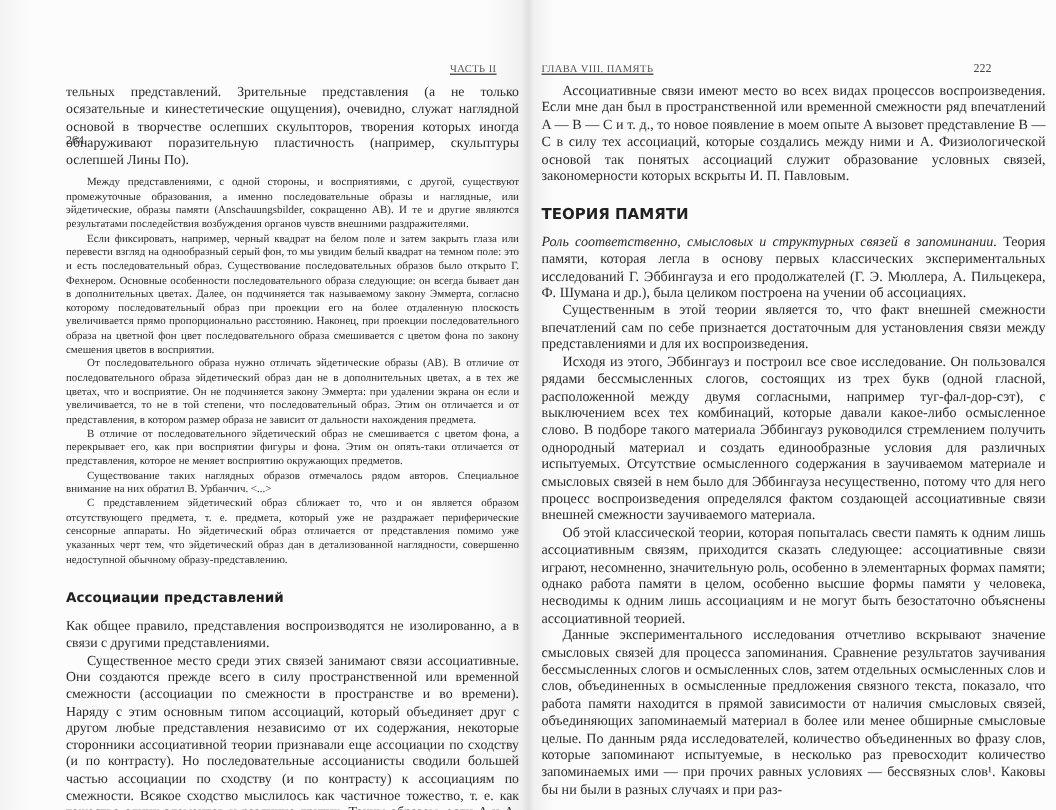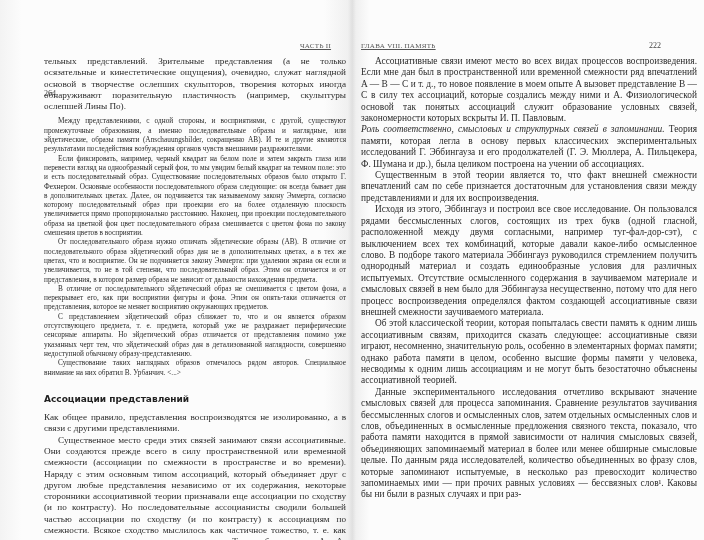--- a/index.html
+++ b/index.html
@@ -31,35 +31,36 @@
     <div class="run-head" style="left:300px;">ЧАСТЬ II</div>
 
     <div class="body-left">
       <p>тельных представлений. Зрительные представления (а не только осязательные и кинестетические ощущения), очевидно, служат наглядной основой в творчестве ослепших скульпторов, творения которых иногда обнаруживают поразительную пластичность (например, скульптуры ослепшей Лины По).</p>
       <div class="gap"></div>
       <div class="small">
         <p class="ind">Между представлениями, с одной стороны, и восприятиями, с другой, существуют промежуточные образования, а именно последовательные образы и наглядные, или эйдетические, образы памяти (Anschauungsbilder, сокращенно АВ). И те и другие являются результатами последействия возбуждения органов чувств внешними раздражителями.</p>
         <p class="ind">Если фиксировать, например, черный квадрат на белом поле и затем закрыть глаза или перевести взгляд на однообразный серый фон, то мы увидим белый квадрат на темном поле: это и есть последовательный образ. Существование последовательных образов было открыто Г. Фехнером. Основные особенности последовательного образа следующие: он всегда бывает дан в дополнительных цветах. Далее, он подчиняется так называемому закону Эммерта, согласно которому последовательный образ при проекции его на более отдаленную плоскость увеличивается прямо пропорционально расстоянию. Наконец, при проекции последовательного образа на цветной фон цвет последовательного образа смешивается с цветом фона по закону смешения цветов в восприятии.</p>
         <p class="ind">От последовательного образа нужно отличать эйдетические образы (АВ). В отличие от последовательного образа эйдетический образ дан не в дополнительных цветах, а в тех же цветах, что и восприятие. Он не подчиняется закону Эммерта: при удалении экрана он если и увеличивается, то не в той степени, что последовательный образ. Этим он отличается и от представления, в котором размер образа не зависит от дальности нахождения предмета.</p>
         <p class="ind">В отличие от последовательного эйдетический образ не смешивается с цветом фона, а перекрывает его, как при восприятии фигуры и фона. Этим он опять-таки отличается от представления, которое не меняет восприятию окружающих предметов.</p>
+        <p class="ind">Существование таких наглядных образов отмечалось рядом авторов. Специальное внимание на них обратил В. Урбанчич. &lt;...&gt;</p>
         <p class="ind">С представлением эйдетический образ сближает то, что и он является образом отсутствующего предмета, т. е. предмета, который уже не раздражает периферические сенсорные аппараты. Но эйдетический образ отличается от представления помимо уже указанных черт тем, что эйдетический образ дан в детализованной наглядности, совершенно недоступной обычному образу-представлению.</p>
-        <p class="ind">Существование таких наглядных образов отмечалось рядом авторов. Специальное внимание на них обратил В. Урбанчич. &lt;...&gt;</p>
       </div>
       <div class="sec-left">Ассоциации представлений</div>
       <p>Как общее правило, представления воспроизводятся не изолированно, а в связи с другими представлениями.</p>
       <p class="ind">Существенное место среди этих связей занимают связи ассоциативные. Они создаются прежде всего в силу пространственной или временной смежности (ассоциации по смежности в пространстве и во времени). Наряду с этим основным типом ассоциаций, который объединяет друг с другом любые представления независимо от их содержания, некоторые сторонники ассоциативной теории признавали еще ассоциации по сходству (и по контрасту). Но последовательные ассоцианисты сводили большей частью ассоциации по сходству (и по контрасту) к ассоциациям по смежности. Всякое сходство мыслилось как частичное тожество, т. е. как тожество одних элементов и различие других. Таким образом, если A и A₁ — два сходных представления, то они могут быть соответственно представлены в виде A = a — b — c — d и A₁ = a — b — k. Поэтому, если A в силу ассоциации по сходству вызывает A₁, то в сущности здесь имеет место лишь ассоциация по смежности: a — b по смежности вызывает k.</p>
     </div>
   </div>
 
   <div class="page page-right">
     <div class="run-head" style="left:9px;">ГЛАВА VIII. ПАМЯТЬ</div>
     <div class="folio" style="left:297px;">222</div>
 
     <div class="body-right">
       <p class="ind">Ассоциативные связи имеют место во всех видах процессов воспроизведения. Если мне дан был в пространственной или временной смежности ряд впечатлений A — B — C и т. д., то новое появление в моем опыте A вызовет представление B — C в силу тех ассоциаций, которые создались между ними и A. Физиологической основой так понятых ассоциаций служит образование условных связей, закономерности которых вскрыты И. П. Павловым.</p>
+      <div class="sec-right">ТЕОРИЯ ПАМЯТИ</div>
       <p><span class="ital">Роль соответственно, смысловых и структурных связей в запоминании.</span> <span>Теория памяти, которая легла в основу первых классических экспериментальных исследований Г. Эббингауза и его продолжателей (Г. Э. Мюллера, А. Пильцекера, Ф. Шумана и др.), была целиком построена на учении об ассоциациях.</span></p>
       <p class="ind">Существенным в этой теории является то, что факт внешней смежности впечатлений сам по себе признается достаточным для установления связи между представлениями и для их воспроизведения.</p>
       <p class="ind">Исходя из этого, Эббингауз и построил все свое исследование. Он пользовался рядами бессмысленных слогов, состоящих из трех букв (одной гласной, расположенной между двумя согласными, например туг-фал-дор-сэт), с выключением всех тех комбинаций, которые давали какое-либо осмысленное слово. В подборе такого материала Эббингауз руководился стремлением получить однородный материал и создать единообразные условия для различных испытуемых. Отсутствие осмысленного содержания в заучиваемом материале и смысловых связей в нем было для Эббингауза несущественно, потому что для него процесс воспроизведения определялся фактом создающей ассоциативные связи внешней смежности заучиваемого материала.</p>
       <p class="ind">Об этой классической теории, которая попыталась свести память к одним лишь ассоциативным связям, приходится сказать следующее: ассоциативные связи играют, несомненно, значительную роль, особенно в элементарных формах памяти; однако работа памяти в целом, особенно высшие формы памяти у человека, несводимы к одним лишь ассоциациям и не могут быть безостаточно объяснены ассоциативной теорией.</p>
       <p class="ind">Данные экспериментального исследования отчетливо вскрывают значение смысловых связей для процесса запоминания. Сравнение результатов заучивания бессмысленных слогов и осмысленных слов, затем отдельных осмысленных слов и слов, объединенных в осмысленные предложения связного текста, показало, что работа памяти находится в прямой зависимости от наличия смысловых связей, объединяющих запоминаемый материал в более или менее обширные смысловые целые. По данным ряда исследователей, количество объединенных во фразу слов, которые запоминают испытуемые, в несколько раз превосходит количество запоминаемых ими — при прочих равных условиях — бессвязных слов¹. Каковы бы ни были в разных случаях и при раз-</p>
 
     </div>
   </div>
 
   <div class="gutter"></div>

